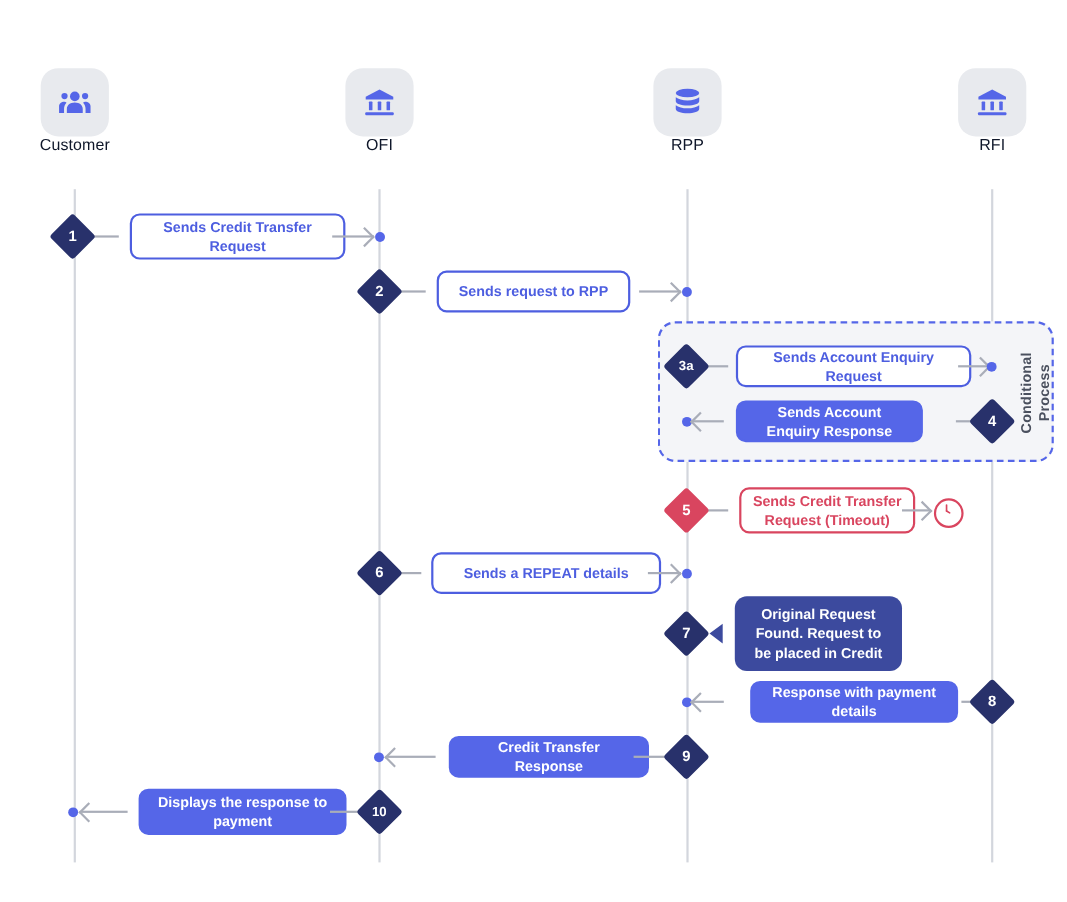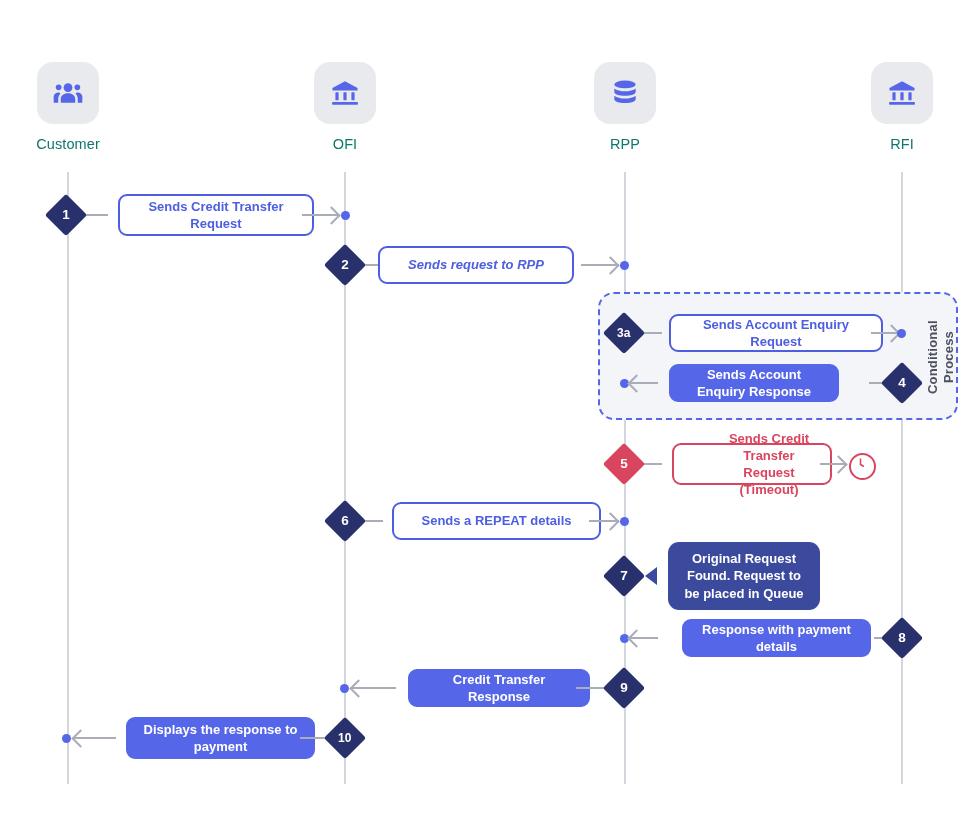--- a/index.html
+++ b/index.html
@@ -39,23 +39,23 @@
     width: 62px;
     height: 62px;
     border-radius: 16px;
     background: #e8eaee;
     margin: 0 auto;
     display: flex;
     align-items: center;
     justify-content: center;
   }
   .actor-label {
-    margin-top: 12px;
+    margin-top: 0;
     font-size: 14.5px;
-    color: #0f766e;
+    color: #0f172a;
     letter-spacing: .1px;
   }
 
   
   .row {
     position: absolute;
     height: 0;
   }
 
   
@@ -134,21 +134,20 @@
   }
   .msgbox.outline-blue {
     background: #ffffff;
     border: 2px solid #4d5ee0;
     color: #4d5ee0;
   }
   .msgbox.outline-red {
     background: #ffffff;
     border: 2px solid #d9455f;
     color: #d9455f;
-    padding-left: 44px;
   }
   .msgbox.filled-blue {
     background: #5566e8;
     border: 2px solid #5566e8;
     color: #ffffff;
   }
   .msgbox.filled-navy {
     background: #3c4a9e;
     border: none;
     color: #ffffff;
@@ -264,21 +263,21 @@
     <div class="shaft" style="left:302px; width:38px;"></div>
     <div class="head right" style="left:325px;"></div>
     <div class="dot" style="left:341px;"></div>
     <div class="diamond navy" style="left:51px;">
       <span>1</span>
     </div>
   </div>
 
   <div class="row" style="left:0; top:265px;">
     <div class="stub" style="left:361px; width:26px;"></div>
-    <div class="msgbox outline-blue" style="left:366px; top:-19px; width:196px; height:38px;font-style:italic;">Sends request to RPP</div>
+    <div class="msgbox outline-blue" style="left:385px; top:-19px; width:176px; height:38px;">Sends request to RPP</div>
     <div class="shaft" style="left:581px; width:38px;"></div>
     <div class="head right" style="left:604px;"></div>
     <div class="dot" style="left:620px;"></div>
     <div class="diamond navy" style="left:330px;">
       <span>2</span>
     </div>
   </div>
 
   <div class="row" style="left:0; top:333px;">
     <div class="stub" style="left:640px; width:22px;"></div>
@@ -324,21 +323,21 @@
     <div class="shaft" style="left:589px; width:30px;"></div>
     <div class="head right" style="left:604px;"></div>
     <div class="dot" style="left:620px;"></div>
     <div class="diamond navy" style="left:330px;">
       <span>6</span>
     </div>
   </div>
 
   <div class="row" style="left:0; top:576px;">
     <div class="bubble-tail" style="left:645px; top:-9px;"></div>
-    <div class="msgbox filled-navy" style="left:656px; top:-34px; width:152px; height:68px;">Original Request Found. Request to be placed in Queue</div>
+    <div class="msgbox filled-navy" style="left:656px; top:-34px; width:152px; height:68px;">Original Request Found. Request to be placed in Credit</div>
     <div class="diamond navy" style="left:609px;">
       <span>7</span>
     </div>
   </div>
 
   <div class="row" style="left:0; top:638px;">
     <div class="dot" style="left:620px;"></div>
     <div class="shaft" style="left:630px; width:28px;"></div>
     <div class="head left" style="left:630px;"></div>
     <div class="msgbox filled-blue" style="left:670px; top:-19px; width:189px; height:38px;">Response with payment details</div>

